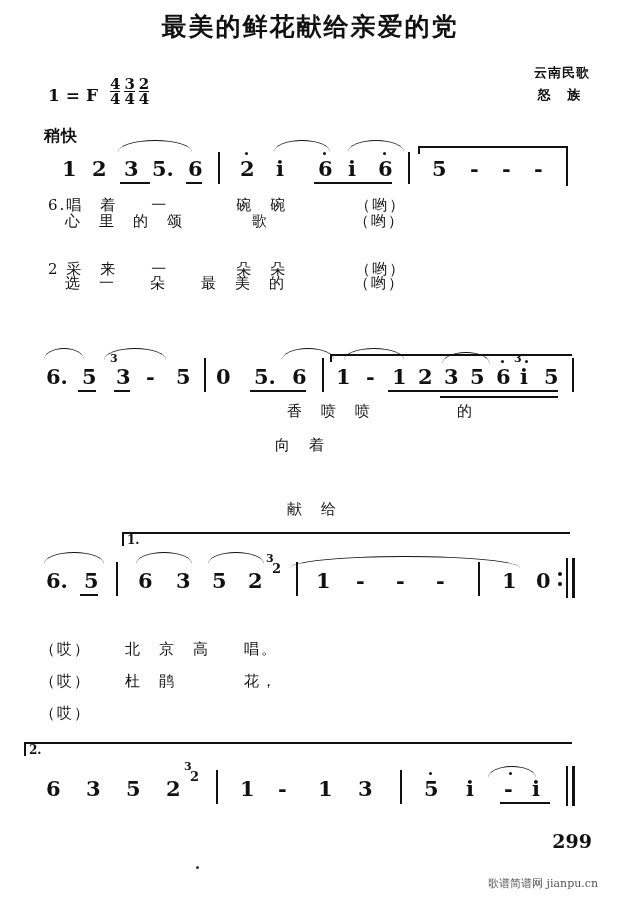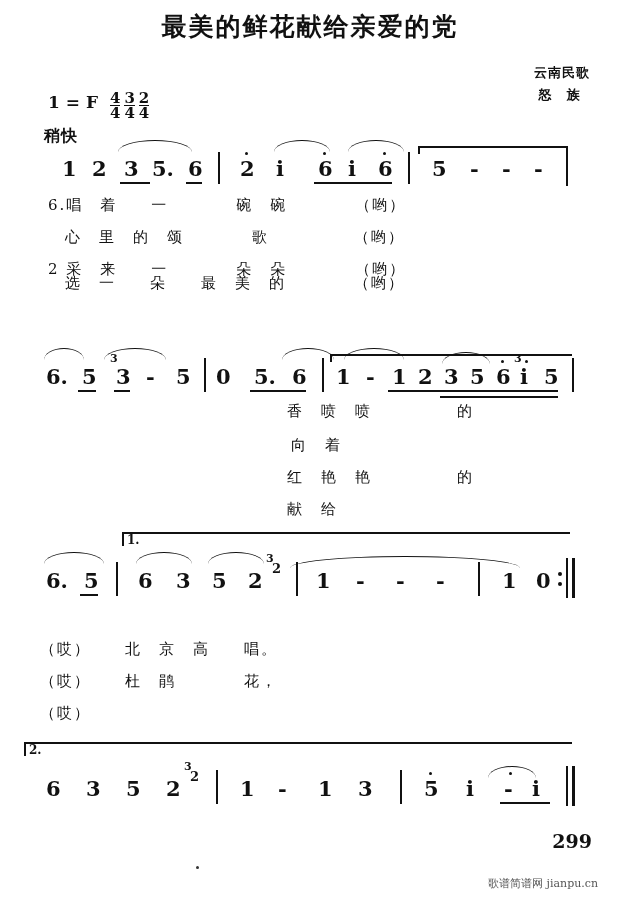--- a/index.html
+++ b/index.html
@@ -26,28 +26,28 @@
   
   .credits{
     position:absolute;right:30px;top:62px;
     text-align:center;
     font-family:"DejaVu Serif","Liberation Serif",serif;
     font-size:13px;
     font-weight:bold;
     line-height:22px;
     letter-spacing:1px;
   }
-  .credits div:last-child{letter-spacing:6px;font-family:Liberation Serif, serif;}
+  .credits div:last-child{letter-spacing:6px;}
 
   
   .keysig{
-    position:absolute;left:48px;top:92px;
+    position:absolute;left:48px;top:78px;
     font-family:"DejaVu Serif","Liberation Serif",serif;
     font-size:17px;font-weight:bold;
-    display:flex;align-items:flex-start;
+    display:flex;align-items:flex-end;
   }
   .keysig .eq{margin-right:4px;}
   .meter{display:inline-flex;margin-left:6px;}
   .meter .frac{
     display:inline-flex;flex-direction:column;align-items:center;
     font-size:15px;line-height:12px;margin:0 2px;font-weight:bold;
   }
   .meter .frac .num{padding-bottom:1px;}
   .meter .frac .den{border-top:1.6px solid #111;padding-top:1px;}
 
@@ -175,21 +175,21 @@
 
   <div class="note" style="left:432px;top:158px;">5</div>
   <div class="note" style="left:470px;top:158px;">-</div>
   <div class="note" style="left:502px;top:158px;">-</div>
   <div class="note" style="left:534px;top:158px;">-</div>
   <div class="barline" style="left:566px;top:148px;height:38px;"></div>
   <div class="hline" style="left:418px;top:146px;width:150px;"></div>
   <div class="barline" style="left:418px;top:146px;height:8px;"></div>
 
   <div class="lyr" style="left:48px;top:198px;letter-spacing:2px;">6.唱　着　　一　　　　碗　碗　　　　（哟）</div>
-  <div class="lyr" style="left:48px;top:230px;letter-spacing:2px;">　心　里　的　颂　　　　歌　　　　　（哟）</div>
+  <div class="lyr" style="left:48px;top:214px;letter-spacing:2px;">　心　里　的　颂　　　　歌　　　　　（哟）</div>
   <div class="lyr" style="left:48px;top:262px;letter-spacing:2px;">2 采　来　　一　　　　朵　朵　　　　（哟）</div>
   <div class="lyr" style="left:48px;top:276px;letter-spacing:2px;">　选　一　　朵　　最　美　的　　　　（哟）</div>
 
   <div class="slur" style="left:44px;top:348px;width:40px;"></div>
   <div class="slur" style="left:104px;top:348px;width:62px;"></div>
   <div class="slur" style="left:282px;top:348px;width:52px;"></div>
   <div class="slur" style="left:344px;top:348px;width:60px;"></div>
   <div class="slur" style="left:442px;top:352px;width:48px;"></div>
 
   <div class="note" style="left:46px;top:366px;">6.</div>
@@ -222,22 +222,21 @@
   <div class="dotaug" style="left:525px;top:360px;"></div>
   <div class="note" style="left:544px;top:366px;">5</div>
   <div class="underline" style="left:388px;top:390px;width:170px;"></div>
   <div class="underline" style="left:440px;top:396px;width:118px;"></div>
   <div class="triplet" style="left:514px;top:352px;">3</div>
   <div class="barline" style="left:572px;top:358px;height:34px;"></div>
   <div class="hline" style="left:330px;top:354px;width:242px;"></div>
   <div class="barline" style="left:330px;top:354px;height:8px;"></div>
 
   <div class="lyr" style="left:236px;top:404px;letter-spacing:2px;">　　　香　喷　喷　　　　　的</div>
-  <div class="lyr" style="left:240px;top:438px;letter-spacing:2px;">　　　向　着</div>
-  <div class="lyr" style="left:236px;top:470px;letter-spacing:2px;">　　　红　艳　艳　　　　　的</div>
+  <div class="lyr" style="left:224px;top:438px;letter-spacing:2px;">　　　向　着</div>
   <div class="lyr" style="left:236px;top:502px;letter-spacing:2px;text-align:center;">　　　献　给</div>
 
   <div class="bracket" style="left:122px;top:532px;width:448px;">
     <div class="top"></div>
     <div class="left"></div>
     <div class="lbl">1.</div>
   </div>
 
   <div class="slur" style="left:44px;top:552px;width:60px;"></div>
   <div class="slur" style="left:136px;top:552px;width:56px;"></div>

